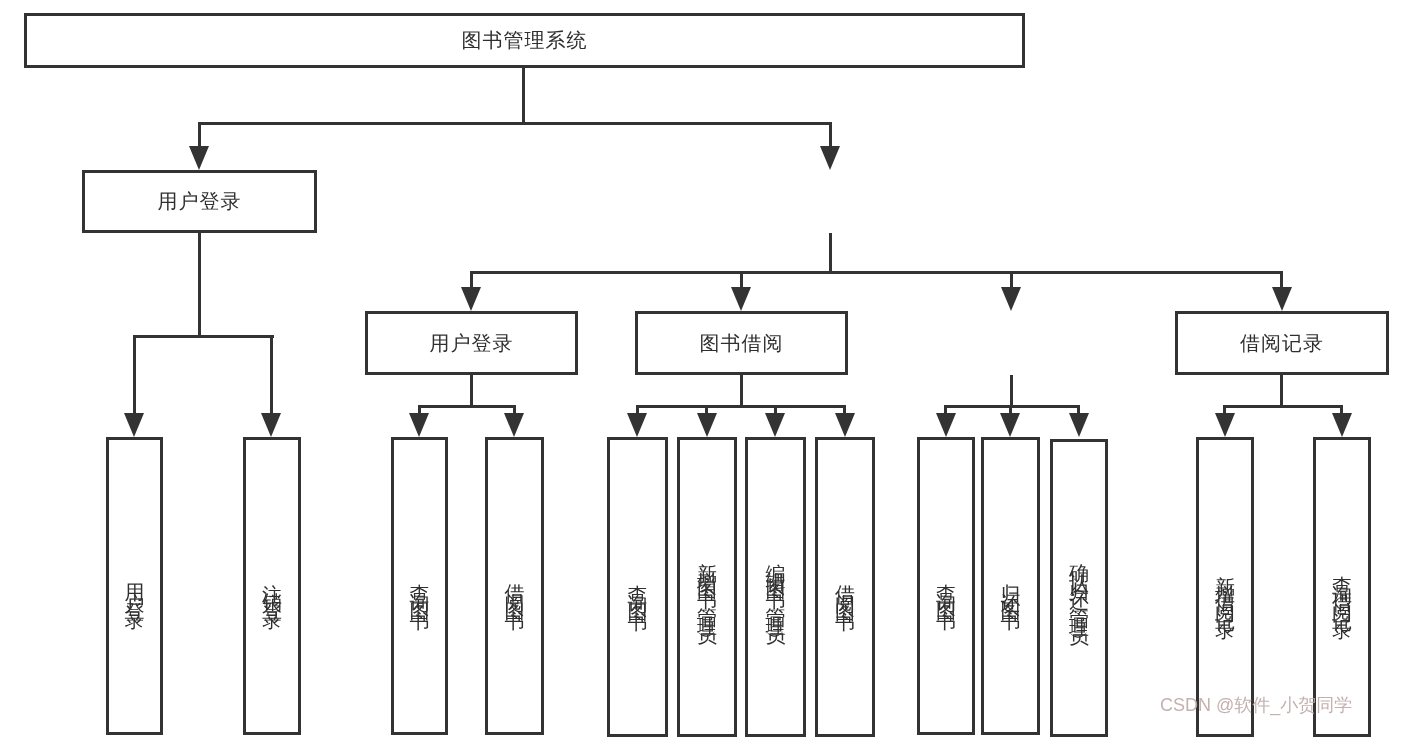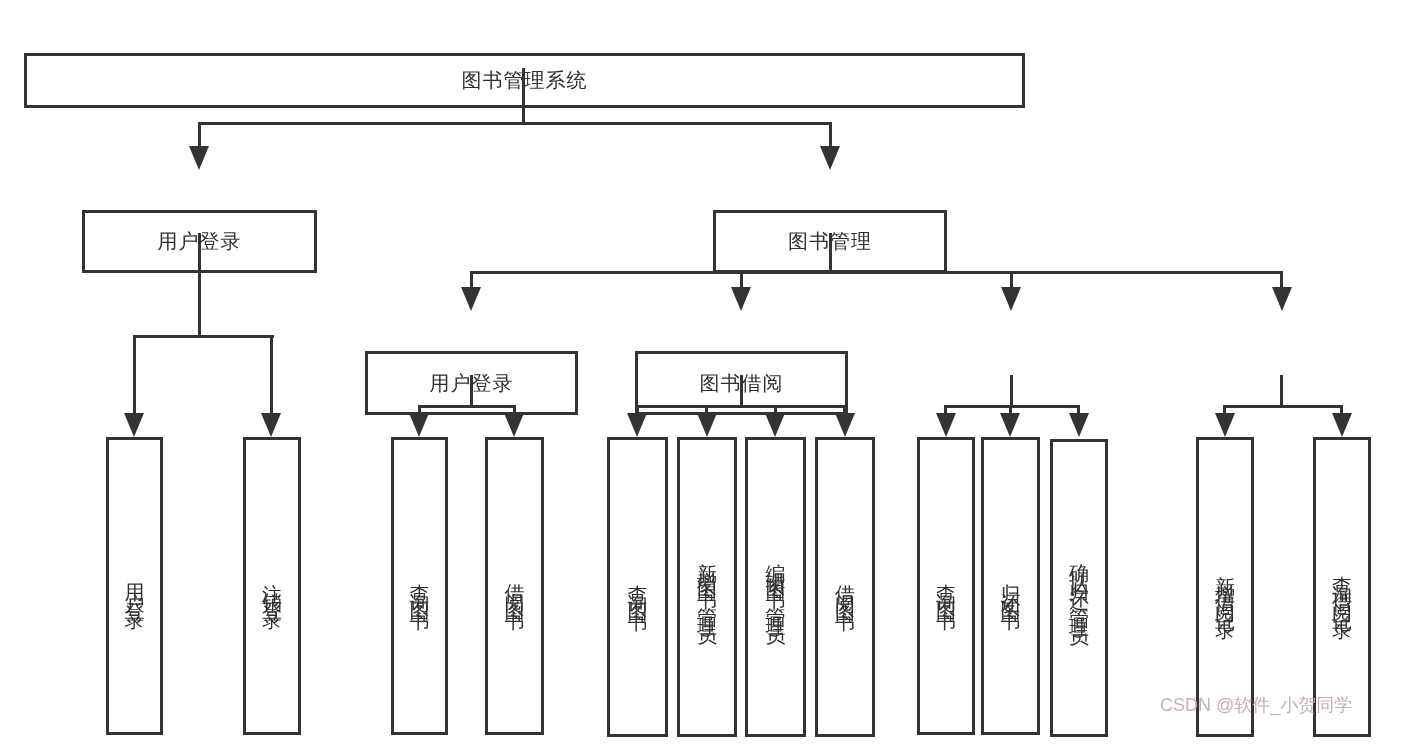--- a/index.html
+++ b/index.html
@@ -11,21 +11,21 @@
     --bg:#ffffff;
   }
   html,body{margin:0;padding:0;background:var(--bg);}
   .canvas{
     position:relative;width:1405px;height:747px;background:var(--bg);
     font-family:"Liberation Sans","DejaVu Sans",sans-serif;overflow:hidden;
   }
   .hbox{
     position:absolute;box-sizing:border-box;background:var(--box-bg);
     border:3px solid var(--box-border);
-    display:flex;align-items:center;justify-content:center;margin-top:40px;
+    display:flex;align-items:center;justify-content:center;
   }
   .hbox .hlabel{font-size:20px;color:var(--text);letter-spacing:1px;white-space:nowrap;}
   .vbox{
     position:absolute;box-sizing:border-box;background:var(--box-bg);
     border:3px solid var(--box-border);
     display:flex;align-items:center;justify-content:center;
   }
   .vbox .vlabel{
     writing-mode:vertical-rl;text-orientation:mixed;
     font-size:20px;color:var(--text);letter-spacing:9px;line-height:1.15;
@@ -54,23 +54,20 @@
   <div class="line" style="left:522px;top:68px;width:3px;height:54px"></div>
   <div class="line" style="left:198px;top:122px;width:634px;height:3px"></div>
   <div class="line" style="left:198px;top:122px;width:3px;height:28px"></div>
   <div class="arrow" style="left:189px;top:146px"></div>
   <div class="line" style="left:829px;top:122px;width:3px;height:28px"></div>
   <div class="arrow" style="left:820px;top:146px"></div>
 
   <div class="hbox" style="left:82px;top:170px;width:235px;height:63px">
     <span class="hlabel">用户登录</span>
   </div>
-  <div class="hbox" style="left:713px;top:170px;width:234px;height:63px">
-    <span class="hlabel">图书管理</span>
-  </div>
 
   <div class="line" style="left:198px;top:233px;width:3px;height:104px"></div>
   <div class="line" style="left:133px;top:335px;width:141px;height:3px"></div>
   <div class="line" style="left:133px;top:335px;width:3px;height:80px"></div>
   <div class="arrow" style="left:124px;top:413px"></div>
   <div class="line" style="left:270px;top:335px;width:3px;height:80px"></div>
   <div class="arrow" style="left:261px;top:413px"></div>
 
   <div class="line" style="left:829px;top:233px;width:3px;height:40px"></div>
   <div class="line" style="left:470px;top:271px;width:813px;height:3px"></div>
@@ -81,20 +78,23 @@
   <div class="line" style="left:1010px;top:271px;width:3px;height:20px"></div>
   <div class="arrow" style="left:1001px;top:287px"></div>
   <div class="line" style="left:1280px;top:271px;width:3px;height:20px"></div>
   <div class="arrow" style="left:1272px;top:287px"></div>
 
   <div class="hbox" style="left:365px;top:311px;width:213px;height:64px">
     <span class="hlabel">用户登录</span>
   </div>
   <div class="hbox" style="left:635px;top:311px;width:213px;height:64px">
     <span class="hlabel">图书借阅</span>
+  </div>
+  <div class="hbox" style="left:1175px;top:311px;width:214px;height:64px">
+    <span class="hlabel">借阅记录</span>
   </div>
 
   <div class="line" style="left:470px;top:375px;width:3px;height:32px"></div>
   <div class="line" style="left:418px;top:405px;width:98px;height:3px"></div>
   <div class="line" style="left:418px;top:405px;width:3px;height:12px"></div>
   <div class="arrow" style="left:409px;top:413px"></div>
   <div class="line" style="left:513px;top:405px;width:3px;height:12px"></div>
   <div class="arrow" style="left:504px;top:413px"></div>
 
   <div class="line" style="left:740px;top:375px;width:3px;height:32px"></div>

